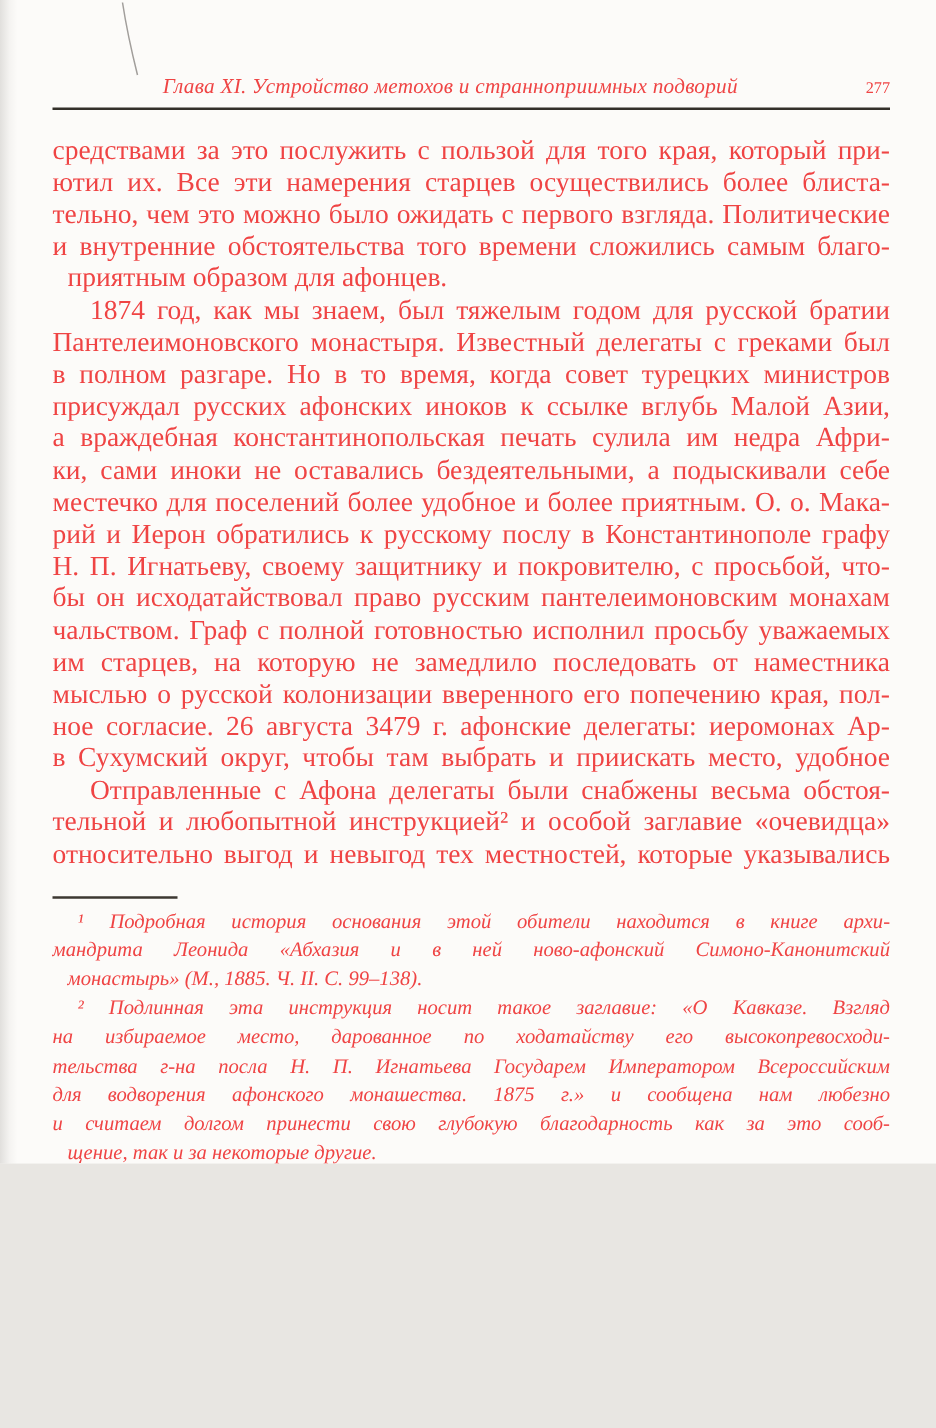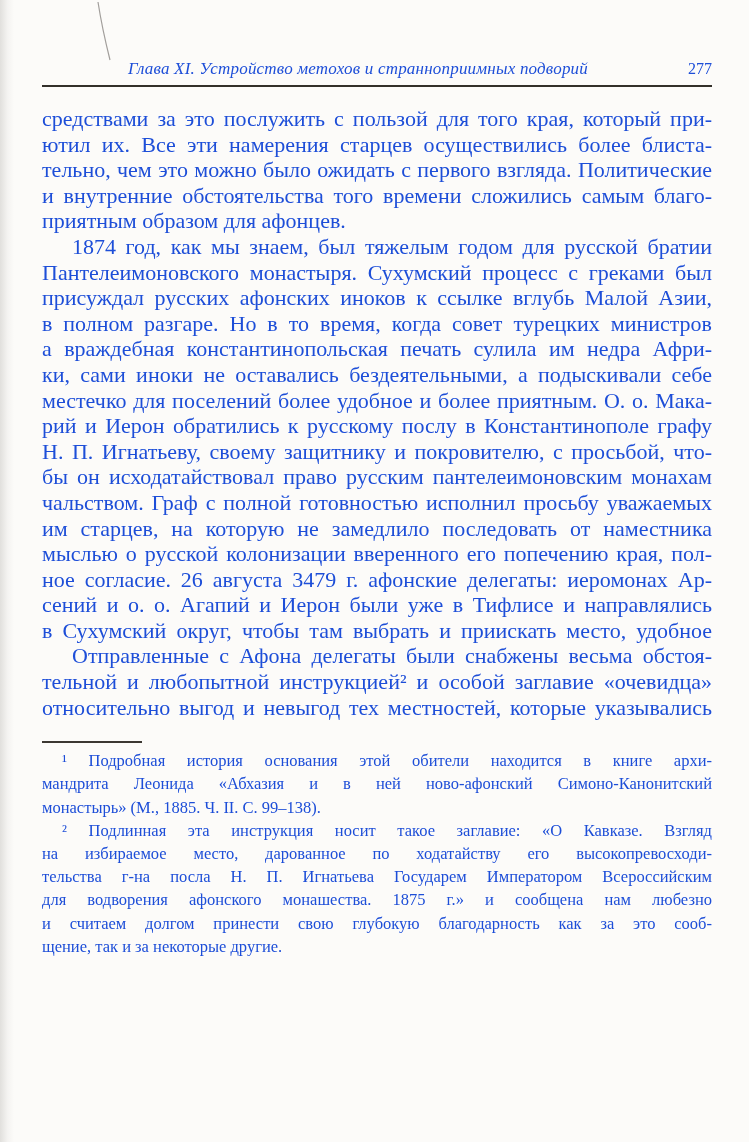--- a/index.html
+++ b/index.html
@@ -3,26 +3,26 @@
 <meta charset="utf-8">
 <style>
   html, body {
     margin: 0;
     padding: 0;
     background: #e8e6e2;
   }
   .page {
     position: relative;
     width: 749px;
-    height: 1142px;
+    height: 931px;
     margin: 0 auto;
     background: #fcfbf9;
     overflow: hidden;
     font-family: "Liberation Serif", "DejaVu Serif", serif;
-    color: #1d4ed8;
+    color: #ef4444;
   }
   
   .edge-shadow {
     position: absolute;
     left: 0; top: 0; bottom: 0;
     width: 14px;
     background: linear-gradient(to right, rgba(60,55,48,0.14), rgba(60,55,48,0.04) 55%, rgba(60,55,48,0) 100%);
     pointer-events: none;
   }
   .scratch {
@@ -38,52 +38,54 @@
     line-height: 22px;
   }
   .chapter {
     flex: 1;
     text-align: center;
     font-style: italic;
     letter-spacing: 0.2px;
   }
   .pagenum {
     font-style: normal;
-    font-size: 16px;
+    font-size: 13px;
     padding-left: 14px;
   }
   .head-rule {
     margin: 5px 37px 0 42px;
     height: 2px;
     background: #33302a;
   }
   .body-text {
     margin: 19px 37px 0 42px;
     font-size: 22px;
     line-height: 25.6px;
   }
   .line {
     text-align: justify;
     text-align-last: justify;
   }
   .line.end {
     text-align-last: left;
+    margin-left: 12px;
   }
   .para .line.first {
     text-indent: 30px;
   }
   .fn-rule {
     margin: 21px 0 0 42px;
     width: 100px;
     border-top: 2px solid #3c3832;
   }
   .footnotes {
     margin: 6px 37px 0 42px;
     font-size: 16.5px;
     line-height: 23.2px;
+    font-style: italic;
   }
   .footnotes .para .line.first {
     text-indent: 20px;
   }
 </style>
 </head>
 <body>
 
 <div class="page">
 
@@ -103,34 +105,33 @@
   <main class="body-text">
     <div class="para">
         <div class="line">средствами за это послужить с пользой для того края, который при-</div>
         <div class="line">ютил их. Все эти намерения старцев осуществились более блиста-</div>
         <div class="line">тельно, чем это можно было ожидать с первого взгляда. Политические</div>
         <div class="line">и внутренние обстоятельства того времени сложились самым благо-</div>
         <div class="line end">приятным образом для афонцев.</div>
       </div>
     <div class="para">
         <div class="line first">1874 год, как мы знаем, был тяжелым годом для русской братии</div>
-        <div class="line">Пантелеимоновского монастыря. Сухумский процесс с греками был</div>
+        <div class="line">Пантелеимоновского монастыря. Известный делегаты с греками был</div>
+        <div class="line">в полном разгаре. Но в то время, когда совет турецких министров</div>
         <div class="line">присуждал русских афонских иноков к ссылке вглубь Малой Азии,</div>
-        <div class="line">в полном разгаре. Но в то время, когда совет турецких министров</div>
         <div class="line">а враждебная константинопольская печать сулила им недра Афри-</div>
         <div class="line">ки, сами иноки не оставались бездеятельными, а подыскивали себе</div>
         <div class="line">местечко для поселений более удобное и более приятным. О. о. Мака-</div>
         <div class="line">рий и Иерон обратились к русскому послу в Константинополе графу</div>
         <div class="line">Н. П. Игнатьеву, своему защитнику и покровителю, с просьбой, что-</div>
         <div class="line">бы он исходатайствовал право русским пантелеимоновским монахам</div>
         <div class="line">чальством. Граф с полной готовностью исполнил просьбу уважаемых</div>
         <div class="line">им старцев, на которую не замедлило последовать от наместника</div>
         <div class="line">мыслью о русской колонизации вверенного его попечению края, пол-</div>
         <div class="line">ное согласие. 26 августа 3479 г. афонские делегаты: иеромонах Ар-</div>
-        <div class="line">сений и о. о. Агапий и Иерон были уже в Тифлисе и направлялись</div>
         <div class="line">в Сухумский округ, чтобы там выбрать и приискать место, удобное</div>
       </div>
     <div class="para">
         <div class="line first">Отправленные с Афона делегаты были снабжены весьма обстоя-</div>
         <div class="line">тельной и любопытной инструкцией² и особой заглавие «очевидца»</div>
         <div class="line">относительно выгод и невыгод тех местностей, которые указывались</div>
       </div>
   </main>
 
   <div class="fn-rule"></div>

